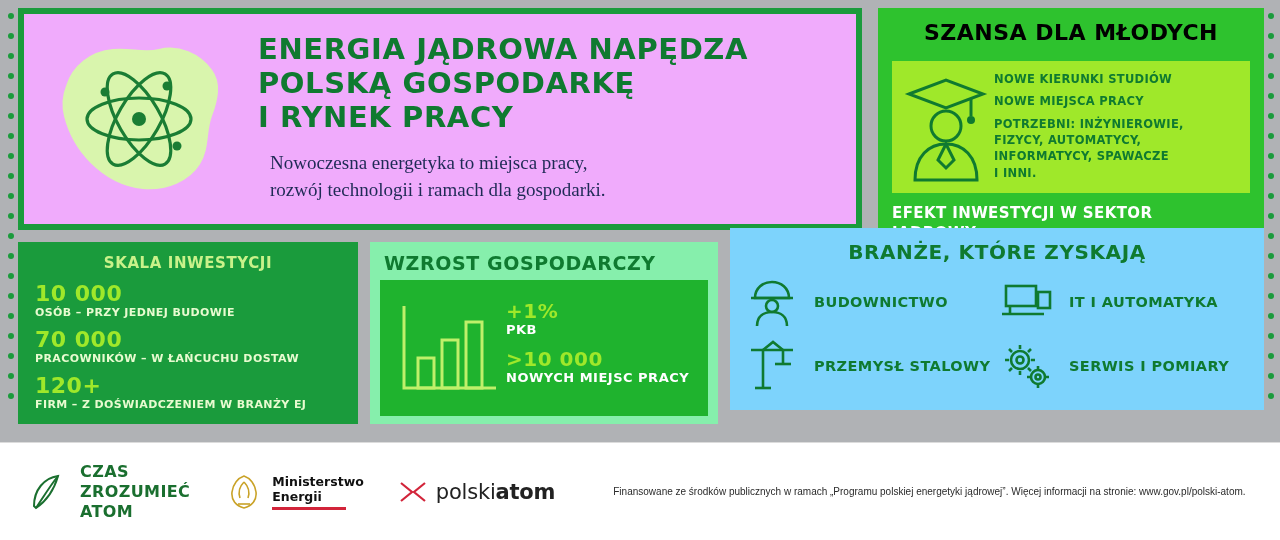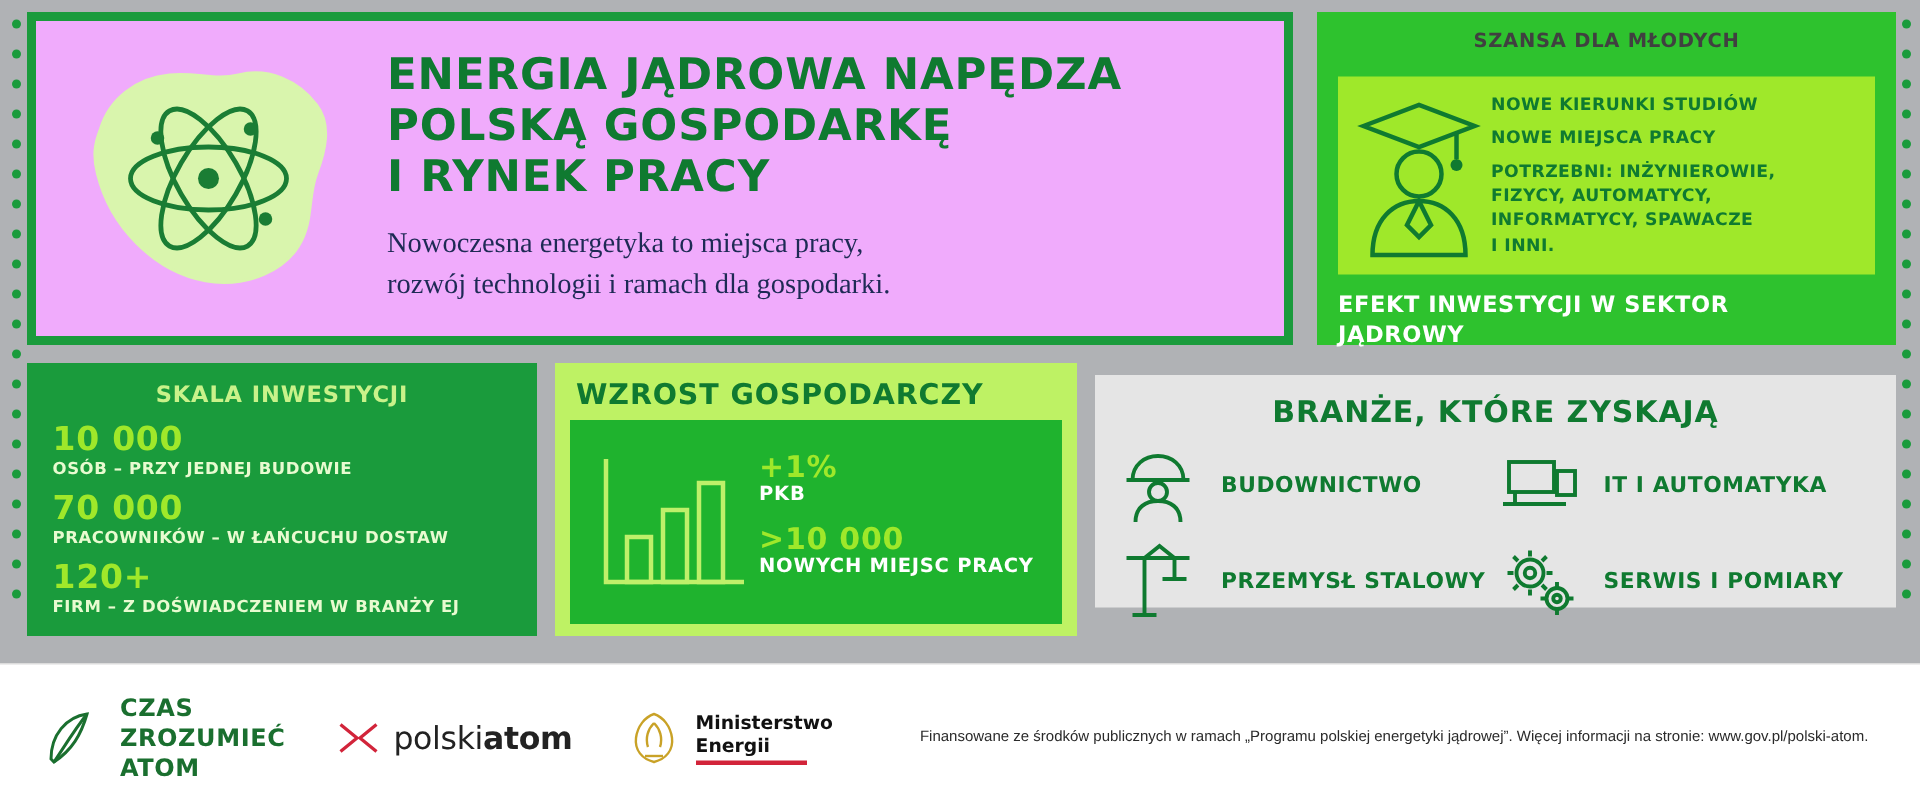--- a/index.html
+++ b/index.html
@@ -54,35 +54,35 @@
     letter-spacing: 0.6px;
     color: #0f7a30;
     text-transform: uppercase;
     margin: 0 0 14px 0;
   }
   .hero-sub {
     font-family: "Liberation Serif", serif;
     font-size: 19px;
     line-height: 1.45;
     color: #1e2a55;
-    margin: 0;
+    margin: 12px;
   }
 
   
   .youth {
     left: 878px; top: 8px; width: 386px; height: 222px;
     background: #2ec22e;
     padding: 10px 14px;
   }
   .youth-title {
     font-family: "DejaVu Sans", sans-serif;
     font-weight: bold;
-    font-size: 13px;
+    font-size: 22px;
     letter-spacing: 0.5px;
-    color: #404040;
+    color: #000000;
     text-align: center;
     text-transform: uppercase;
     margin: 2px 0 8px 0;
   }
   .youth-body {
     background: #9fe82a;
     height: 132px;
     display: flex;
     padding: 8px 10px 8px 6px;
     margin-top: 16px;
@@ -140,21 +140,21 @@
     font-weight: bold;
     font-size: 11px;
     letter-spacing: 0.4px;
     color: #e8fbd0;
     text-transform: uppercase;
     margin: 1px 0 9px 0;
   }
 
   .growth {
     left: 370px; top: 242px; width: 348px; height: 182px;
-    background: #bef264;
+    background: #86efac;
     padding: 8px 10px;
   }
   .growth-title {
     font-family: "DejaVu Sans", sans-serif;
     font-weight: bold;
     font-size: 19px;
     letter-spacing: 0.6px;
     color: #0f7a30;
     text-transform: uppercase;
     margin: 2px 0 6px 4px;
@@ -174,22 +174,22 @@
     letter-spacing: .5px; line-height: 1.1;
   }
   .g-lbl {
     font-family: "DejaVu Sans", sans-serif;
     font-weight: bold; font-size: 13px; color: #ffffff;
     letter-spacing: .5px; text-transform: uppercase;
     line-height: 1.25; margin-bottom: 10px;
   }
 
   .branches {
-    left: 730px; top: 250px; width: 534px; height: 155px;
-    background: #e5e5e5;
+    left: 730px; top: 228px; width: 534px; height: 182px;
+    background: #7dd3fc;
     padding: 8px 12px;
   }
   .branches-title {
     font-family: "DejaVu Sans", sans-serif;
     font-weight: bold;
     font-size: 20px;
     letter-spacing: 0.6px;
     color: #0f7a30;
     text-align: center;
     text-transform: uppercase;
@@ -486,42 +486,42 @@
         </g>
       </svg>
       <div class="logo-czas-text">
         <div>CZAS</div>
         <div>ZROZUMIEĆ</div>
         <div>ATOM</div>
       </div>
     </div>
 
     <div class="logo">
-      <svg width="30" height="26" viewBox="0 0 30 26">
-        <g fill="none" stroke="#d2243a" stroke-width="2.2">
-          <path d="M3 4 L14 13 L3 22"></path>
-          <path d="M27 4 L16 13 L27 22"></path>
-        </g>
-      </svg>
-      <div class="logo-pa">
-        <span>polski</span><b>atom</b>
-      </div>
-    </div>
-
-    <div class="logo">
       <svg width="40" height="44" viewBox="0 0 40 44">
         <g fill="none" stroke="#c9a227" stroke-width="1.6">
           <path d="M20 6 C14 8 9 14 8 22 C7 30 12 36 20 38 C28 36 33 30 32 22 C31 14 26 8 20 6 Z"></path>
           <path d="M20 12 C16 16 14 22 16 28 M20 12 C24 16 26 22 24 28"></path>
           <path d="M14 34 L26 34"></path>
         </g>
       </svg>
       <div class="logo-min">
         <div>Ministerstwo</div>
         <div>Energii</div>
         <div class="rule"></div>
       </div>
     </div>
 
+    <div class="logo">
+      <svg width="30" height="26" viewBox="0 0 30 26">
+        <g fill="none" stroke="#d2243a" stroke-width="2.2">
+          <path d="M3 4 L14 13 L3 22"></path>
+          <path d="M27 4 L16 13 L27 22"></path>
+        </g>
+      </svg>
+      <div class="logo-pa">
+        <span>polski</span><b>atom</b>
+      </div>
+    </div>
+
     <div class="foot-note">Finansowane ze środków publicznych w ramach „Programu polskiej energetyki jądrowej”. Więcej informacji na stronie: www.gov.pl/polski-atom.</div>
   </div>
 
 </div>
 
 </body></html>

